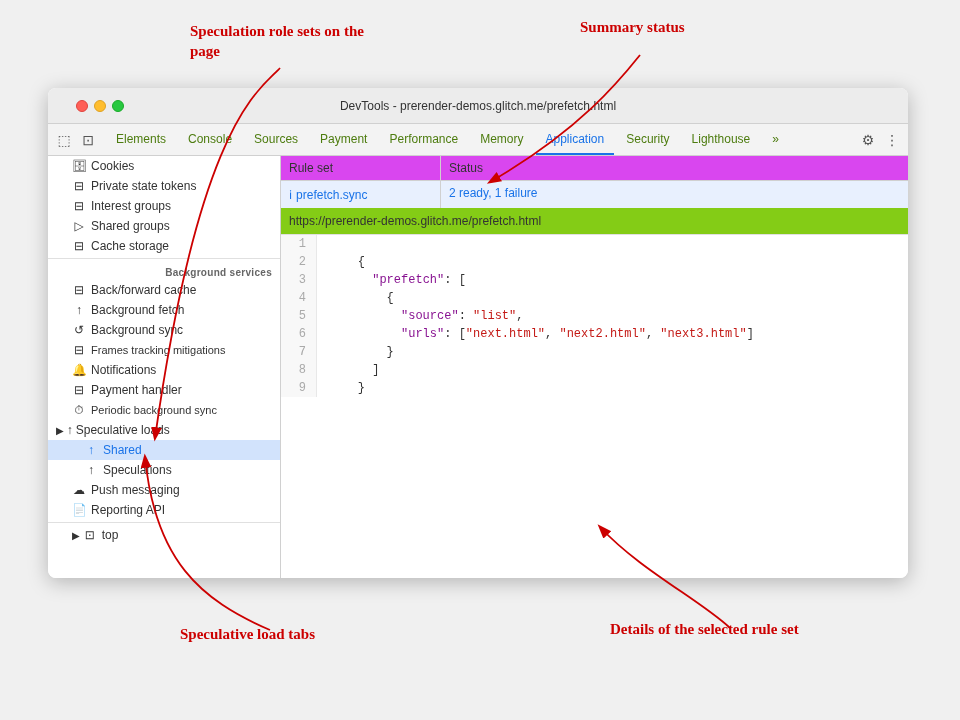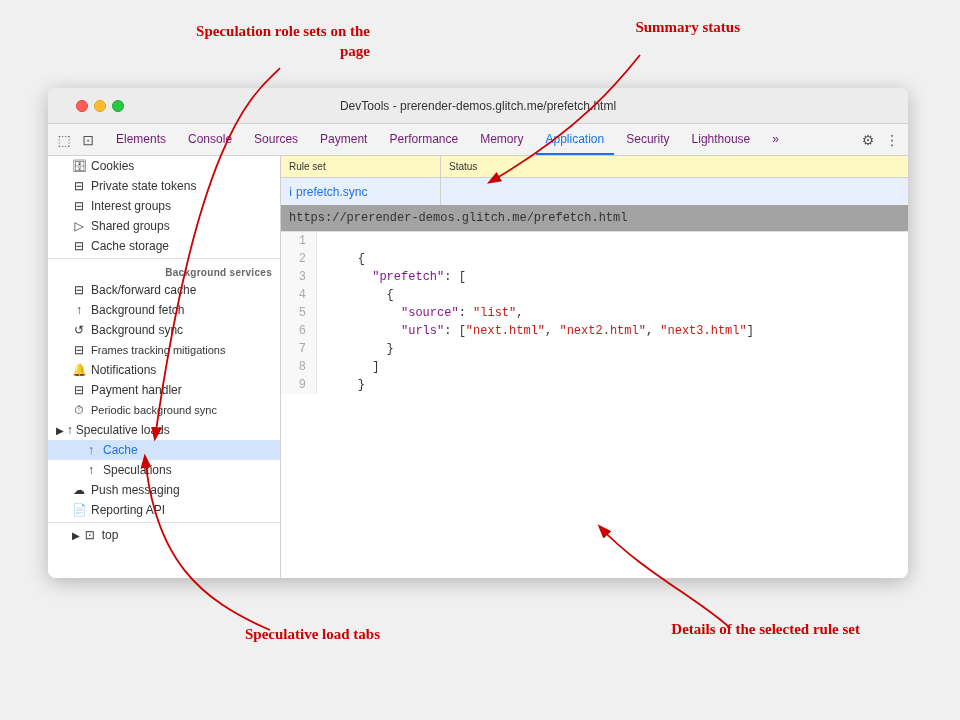--- a/index.html
+++ b/index.html
@@ -14,21 +14,21 @@
     }
 
     
     .annotation {
       position: absolute;
       font-family: 'Comic Sans MS', 'Chalkboard SE', cursive;
       color: #cc0000;
       font-size: 15px;
       font-weight: bold;
       line-height: 1.3;
-      text-align: right;
+      text-align: left;
       pointer-events: none;
     }
 
     svg.arrows {
       position: absolute;
       top: 0; left: 0;
       width: 960px; height: 720px;
       pointer-events: none;
       z-index: 100;
     }
@@ -107,21 +107,21 @@
       align-items: center;
       height: 100%;
       gap: 2px;
     }
     .toolbar-tab {
       padding: 0 10px;
       height: 100%;
       display: flex;
       align-items: center;
       font-size: 12px;
-      color: #701a75;
+      color: #4d7c0f;
       cursor: pointer;
       border-bottom: 2px solid transparent;
     }
     .toolbar-tab.active {
       color: #1a73e8;
       border-bottom: 2px solid #1a73e8;
     }
     .toolbar-right {
       margin-left: auto;
       display: flex;
@@ -187,23 +187,23 @@
     
     .main-panel {
       flex: 1;
       display: flex;
       flex-direction: column;
       overflow: hidden;
     }
 
     .table-header {
       display: flex;
-      background: #fef9c3;
+      background: #d946ef;
       border-bottom: 1px solid #d0d0d0;
-      font-size: 10px;
+      font-size: 12px;
       font-weight: 500;
       color: #333;
       padding: 0;
     }
     .th-ruleset {
       width: 160px;
       padding: 5px 8px;
       border-right: 1px solid #d0d0d0;
     }
     .th-status {
@@ -229,23 +229,22 @@
       padding: 5px 8px;
       flex: 1;
       color: #1a73e8;
     }
 
     
     .url-bar {
       padding: 6px 8px;
       font-size: 12px;
       color: #333;
-      background: #a3a3a3;
+      background: #84cc16;
       border-bottom: 1px solid #e0e0e0;
-      font-family: Liberation Mono, monospace;
     }
 
     
     .code-view {
       flex: 1;
       background: #fff;
       overflow: auto;
       font-family: 'Courier New', Courier, monospace;
       font-size: 12px;
       padding: 0;
@@ -400,21 +399,21 @@
         <span style="font-size:11px;">Periodic background sync</span>
       </div>
 
       <div class="sidebar-group">
         <span class="arrow">▶</span>
         <span class="icon">↑</span>
         <span style="font-size:12px;margin-left:3px;">Speculative loads</span>
       </div>
       <div class="sidebar-item indent2 selected">
         <span class="icon">↑</span>
-        <span>Cache</span>
+        <span>Shared</span>
       </div>
       <div class="sidebar-item indent2">
         <span class="icon">↑</span>
         <span>Speculations</span>
       </div>
 
       <div class="sidebar-item indent1">
         <span class="icon">☁</span>
         <span>Push messaging</span>
       </div>
@@ -437,20 +436,21 @@
       <div class="table-header">
         <div class="th-ruleset">Rule set</div>
         <div class="th-status">Status</div>
       </div>
 
       <div class="table-row-data">
         <div class="td-ruleset">
           <span style="color:#1a73e8;font-size:12px;">ℹ</span>
           <span>prefetch.sync</span>
         </div>
+        <div class="td-status">2 ready, 1 failure</div>
       </div>
 
       <div class="url-bar">https://prerender-demos.glitch.me/prefetch.html</div>
 
       <div class="code-view">
         <div class="code-line">
           <span class="line-num">1</span>
           <span class="line-content"></span>
         </div>
         <div class="code-line">

